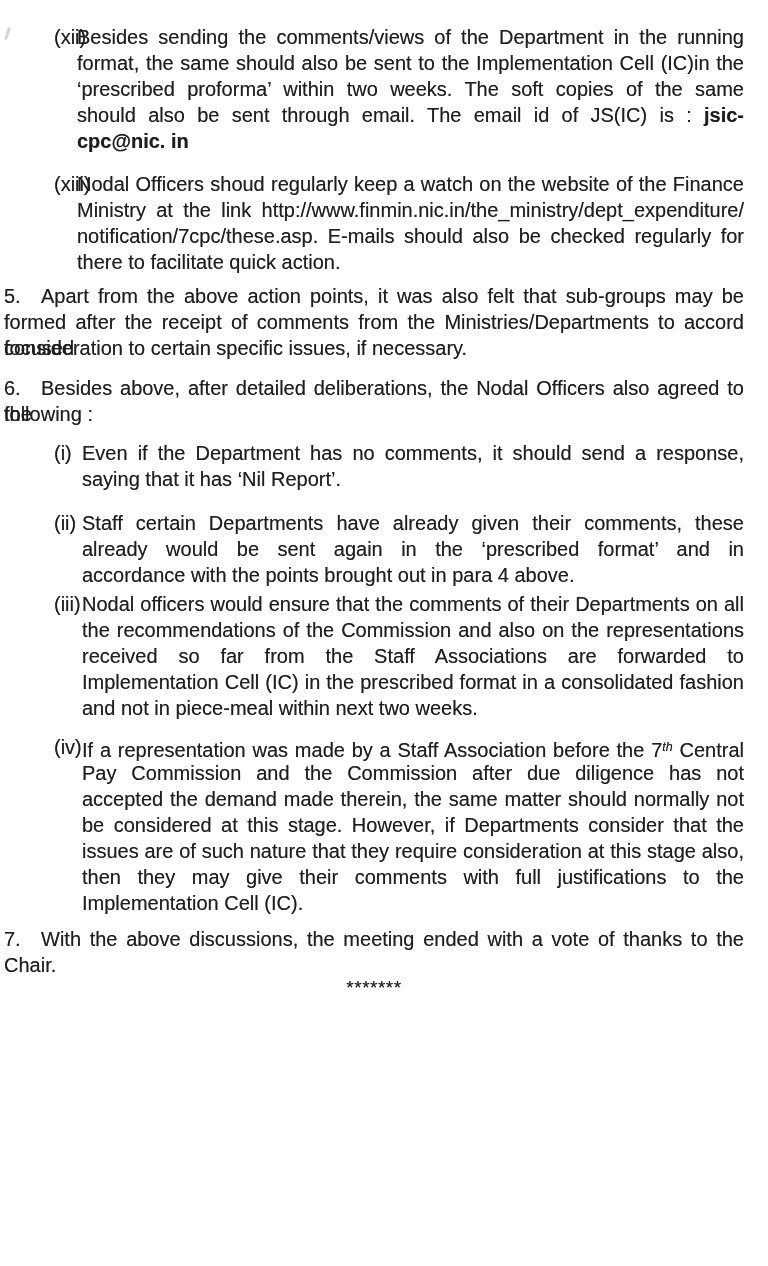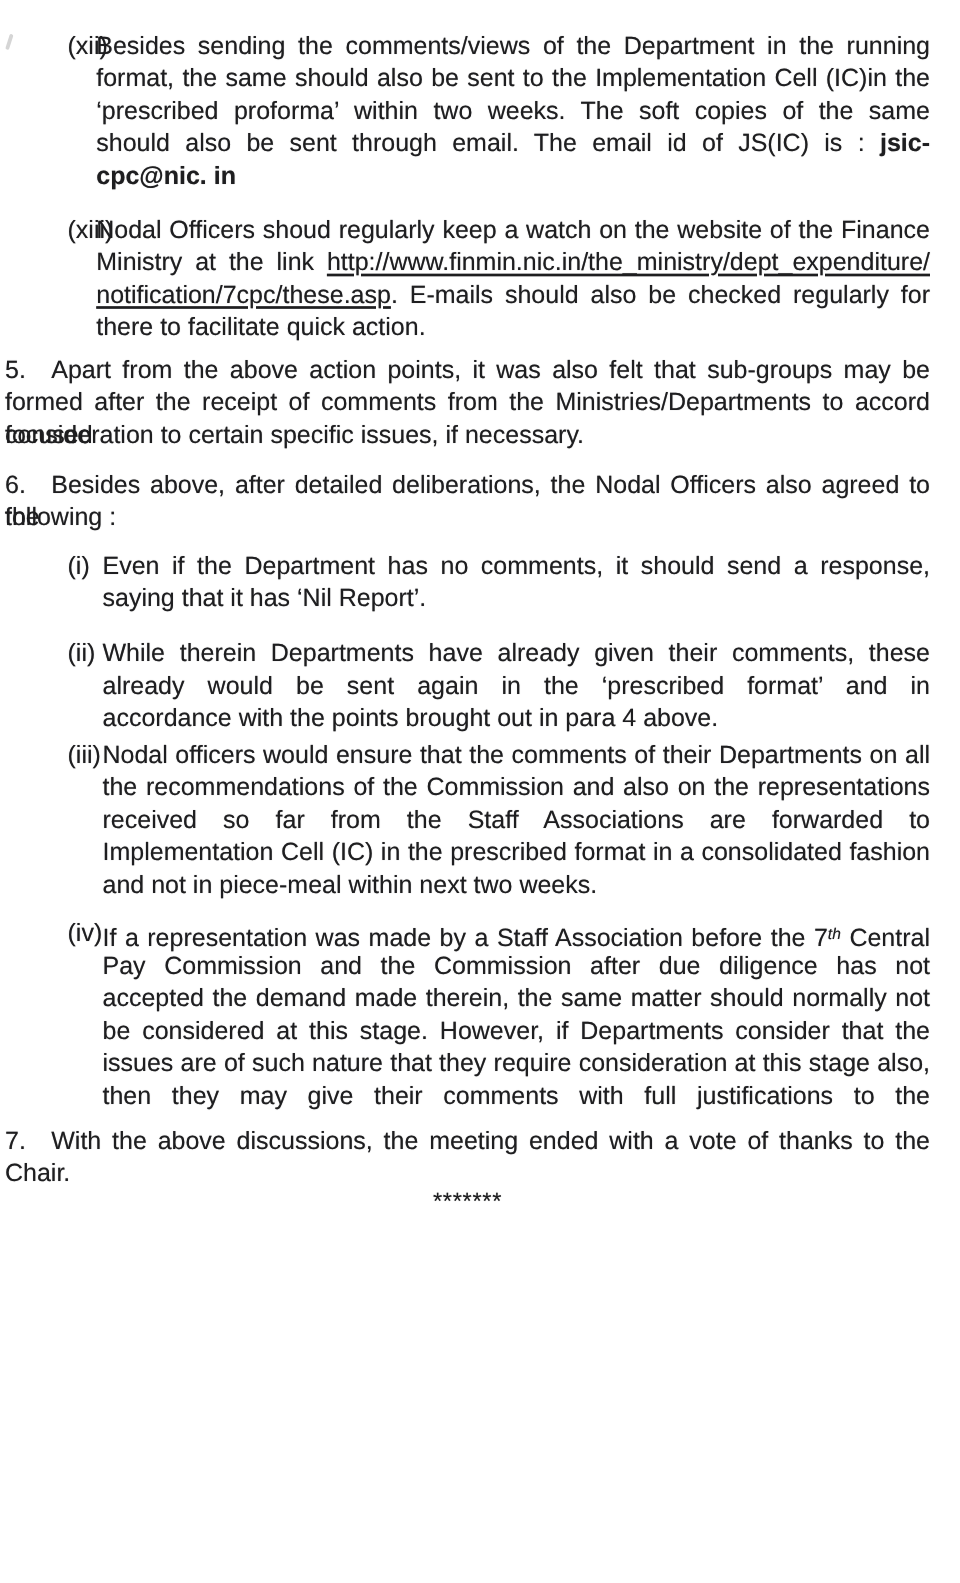--- a/index.html
+++ b/index.html
@@ -25,21 +25,21 @@
   .lines-alpha { margin-left: 78px; width: 662px; }
   .lines-para  { margin-left: 0;    width: 740px; }
   .marker {
     position: absolute; left: 50px; top: 0;
     line-height: 26px; white-space: nowrap;
   }
   .ln { height: 26px; line-height: 26px; }
   .jl { text-align: justify; text-align-last: justify; }
   .num { display: inline-block; width: 37px; }
   b { font-weight: bold; }
-  .u { text-decoration: underline; text-underline-offset: 3px; }
+  .u { text-underline-offset: 3px; }
   .sup { font-size: 12.5px; vertical-align: 6px; letter-spacing: 0; font-style: italic; }
   .b-xii  { margin-bottom: 17px; }
   .b-xiii { margin-bottom: 8px;  }
   .b-p5   { margin-bottom: 14px; }
   .b-p6   { margin-bottom: 13px; }
   .b-i    { margin-bottom: 18px; }
   .b-ii   { margin-bottom: 3px; }
   .b-iii  { margin-bottom: 13px; }
   .b-iv   { margin-bottom: 10px; }
   .b-p7   { margin-bottom: 0; }
@@ -106,21 +106,21 @@
     <span class="marker">(i)</span>
     <div class="lines-alpha">
       <div class="ln jl"><span>Even if the Department has no comments, it should send a response,</span></div>
       <div class="ln"><span>saying that it has ‘Nil Report’.</span></div>
     </div>
   </section>
 
   <section class="block b-ii">
     <span class="marker">(ii)</span>
     <div class="lines-alpha">
-      <div class="ln jl"><span>While therein Departments have already given their comments, these</span></div>
+      <div class="ln jl"><span>Staff certain Departments have already given their comments, these</span></div>
       <div class="ln jl"><span>already would be sent again in the ‘prescribed format’ and in</span></div>
       <div class="ln"><span>accordance with the points brought out in para 4 above.</span></div>
     </div>
   </section>
 
   <section class="block b-iii">
     <span class="marker">(iii)</span>
     <div class="lines-alpha">
       <div class="ln jl"><span>Nodal officers would ensure that the comments of their Departments on all</span></div>
       <div class="ln jl"><span>the recommendations of the Commission and also on the representations</span></div>
@@ -132,20 +132,21 @@
 
   <section class="block b-iv">
     <span class="marker">(iv)</span>
     <div class="lines-alpha">
       <div class="ln jl"><span>If a representation was made by a Staff Association before the 7</span><span class="sup">th</span><span> Central</span></div>
       <div class="ln jl"><span>Pay Commission and the Commission after due diligence has not</span></div>
       <div class="ln jl"><span>accepted the demand made therein, the same matter should normally not</span></div>
       <div class="ln jl"><span>be considered at this stage. However, if Departments consider that the</span></div>
       <div class="ln jl"><span>issues are of such nature that they require consideration at this stage also,</span></div>
       <div class="ln jl"><span>then they may give their comments with full justifications to the</span></div>
+      <div class="ln"><span>Implementation Cell (IC).</span></div>
     </div>
   </section>
 
   <section class="block b-p7">
     <div class="lines-para">
       <div class="ln jl"><span class="num">7.</span><span>With the above discussions, the meeting ended with a vote of thanks to the</span></div>
       <div class="ln"><span>Chair.</span></div>
     </div>
   </section>
 

